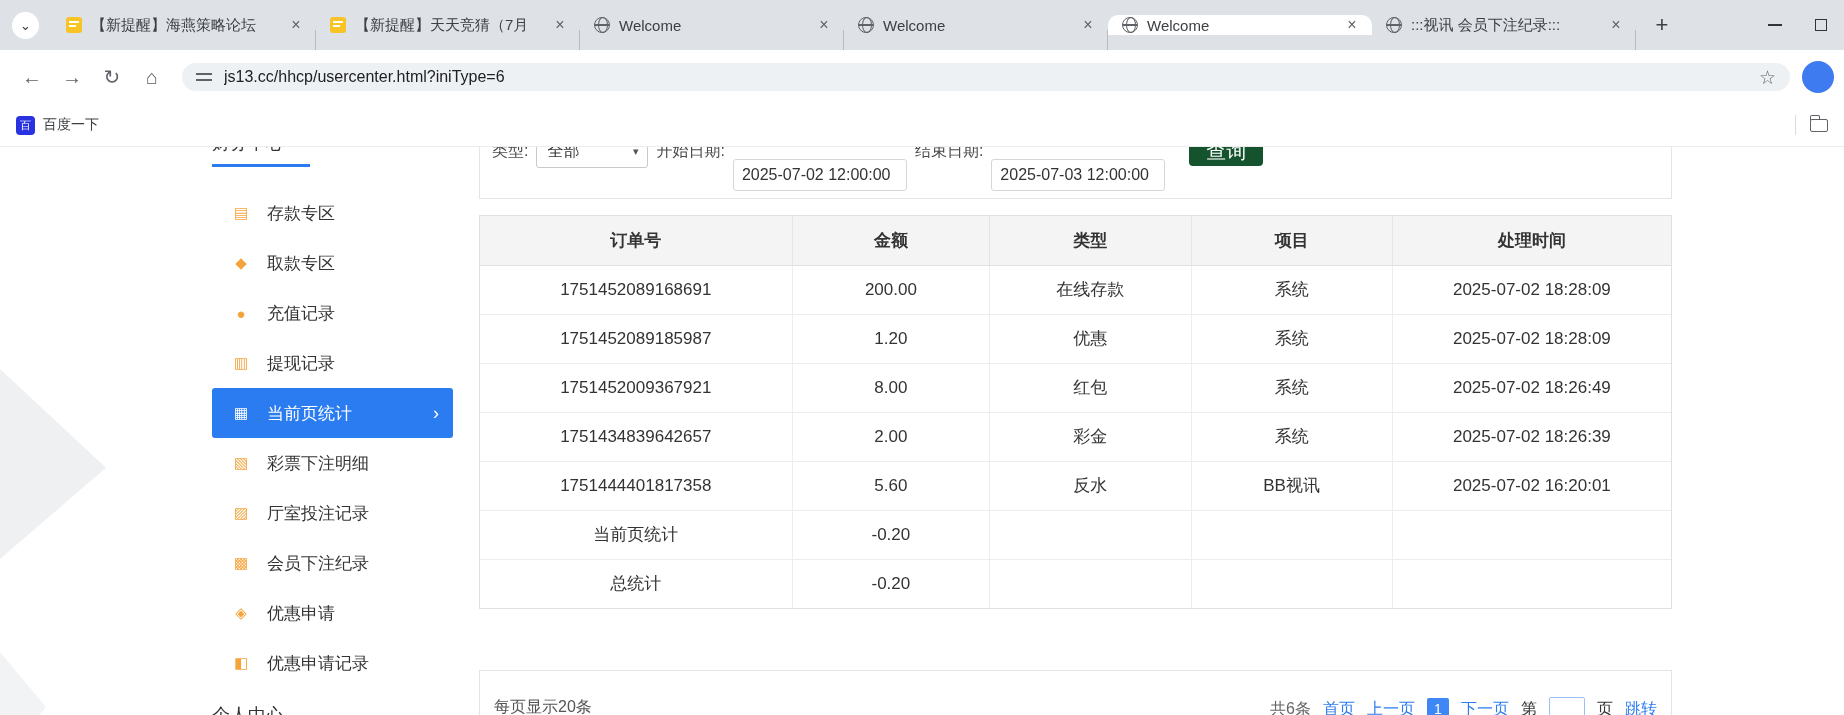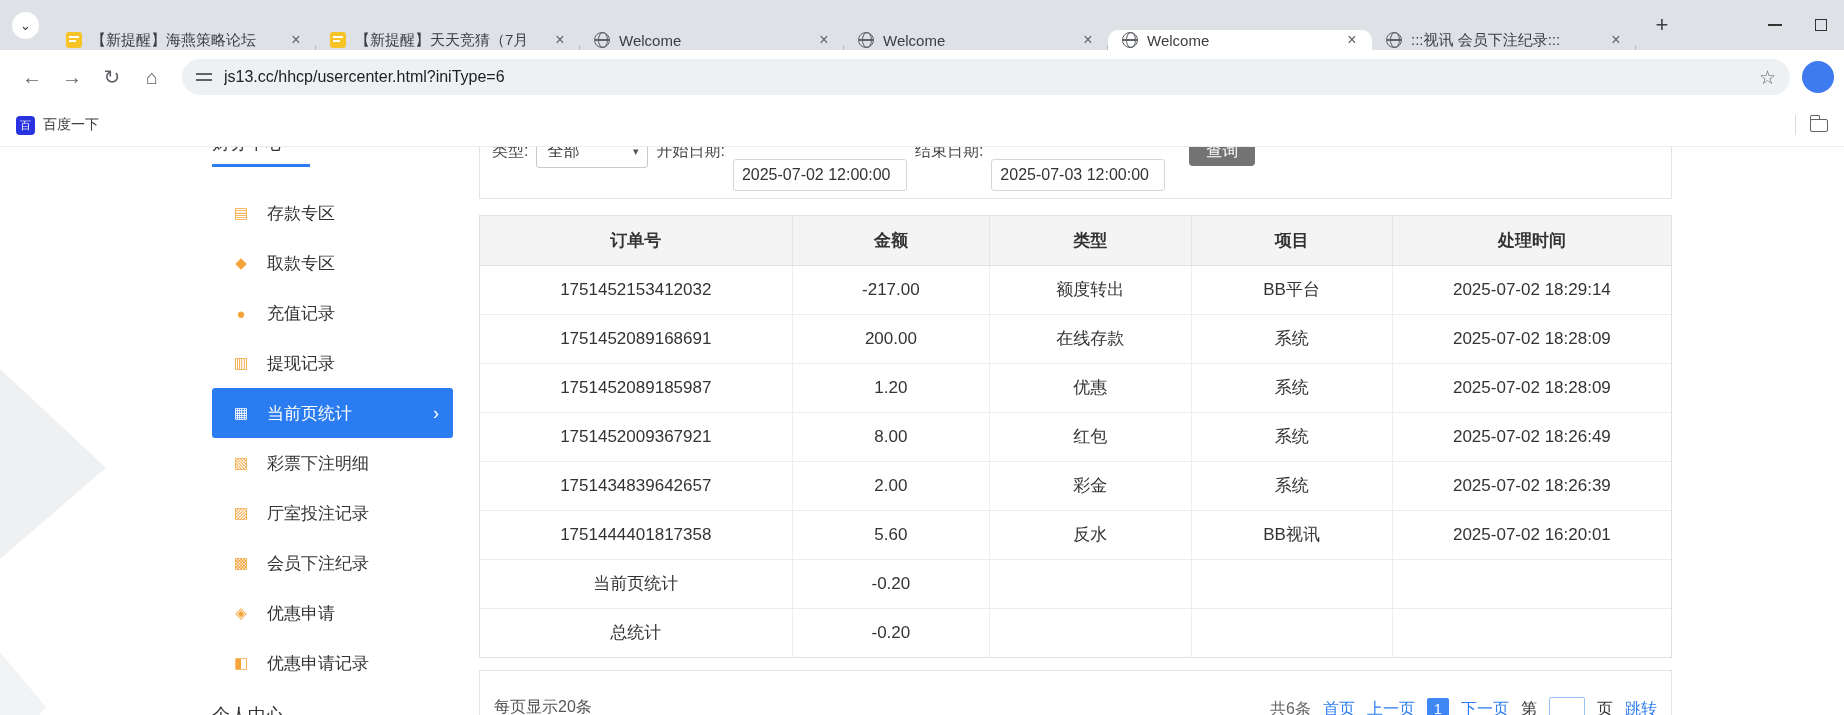--- a/index.html
+++ b/index.html
@@ -4,21 +4,21 @@
 <style>
   * { margin:0; padding:0; box-sizing:border-box; }
   html,body { background:#fff; }
   body { font-family:"Liberation Sans","DejaVu Sans",sans-serif; }
   .screen { position:relative; width:1844px; height:715px; overflow:hidden; background:#fff; }
 
   
   .tabstrip { position:absolute; top:0; left:0; width:1844px; height:50px; background:#dee1e6; }
   .tab-menu-btn { position:absolute; left:12px; top:12px; width:27px; height:27px; border-radius:50%;
     background:#fff; display:flex; align-items:center; justify-content:center; font-size:13px; color:#333; cursor:pointer; }
-  .tabs { position:absolute; left:52px; top:0; height:50px; display:flex; align-items:flex-end; }
+  .tabs { position:absolute; left:52px; top:0; height:50px; display:flex; align-items:center; }
   .tab { width:264px; display:flex; align-items:center; gap:9px; padding:0 10px 0 14px;
     font-size:15px; color:#3c4043; position:relative; cursor:pointer; }
   .tab:not(.active)::after { content:""; position:absolute; right:0; top:15px; height:20px; width:1px; background:#b8bcc2; }
   .tab.active { background:#fff; border-radius:10px 10px 0 0; z-index:2; }
   .tab-title { flex:1; white-space:nowrap; overflow:hidden; text-overflow:ellipsis; }
   .tab-close { width:20px; height:20px; border-radius:50%; display:flex; align-items:center; justify-content:center;
     font-size:16px; color:#5f6368; flex:0 0 auto; }
   .tab-ico { width:16px; height:16px; flex:0 0 auto; position:relative; }
   .tab-ico.bookmark { background:#f7c325; border-radius:3px; }
   .tab-ico.bookmark::before { content:""; position:absolute; left:3px; top:4px; width:10px; height:2px; background:#fff; }
@@ -32,21 +32,21 @@
   .win-controls { position:absolute; right:0; top:0; height:50px; display:flex; }
   .win-btn { width:46px; height:100%; display:flex; align-items:center; justify-content:center; cursor:pointer; }
   .glyph-min { width:14px; height:2px; background:#333; }
   .glyph-max { width:12px; height:12px; border:1.6px solid #333; }
 
   
   .addressbar { position:absolute; top:50px; left:0; width:1844px; height:54px; background:#fff;
     display:flex; align-items:center; padding:0 10px 0 14px; gap:4px; }
   .nav-btn { width:36px; height:36px; display:flex; align-items:center; justify-content:center;
     font-size:20px; color:#5f6368; border-radius:50%; flex:0 0 auto; cursor:pointer; }
-  .omnibox { flex:1; height:36px; background:#eef1f4; border-radius:18px; display:flex; align-items:center;
+  .omnibox { flex:1; height:28px; background:#eef1f4; border-radius:18px; display:flex; align-items:center;
     padding:0 14px; gap:12px; margin-left:8px; cursor:text; }
   .tune-icon { width:16px; height:14px; position:relative; flex:0 0 auto; }
   .tune-icon::before { content:""; position:absolute; left:0; right:0; top:3px; height:2px; background:#5f6368; }
   .tune-icon::after { content:""; position:absolute; left:0; right:0; bottom:3px; height:2px; background:#5f6368; }
   .url-text { flex:1; font-size:16px; color:#202124; white-space:nowrap; overflow:hidden; }
   .star-icon { font-size:19px; color:#5f6368; flex:0 0 auto; cursor:pointer; }
   .avatar { width:32px; height:32px; border-radius:50%; background:#3e7af0; margin-left:8px; flex:0 0 auto; cursor:pointer; }
 
   
   .bookmarksbar { position:absolute; top:104px; left:0; width:1844px; height:43px; background:#fff;
@@ -87,22 +87,22 @@
   .filter-box { position:absolute; top:-20px; left:0; width:1193px; height:72px; border:1px solid #e4e4e4;
     display:flex; align-items:flex-end; padding:0 12px 7px 12px; }
   .filter-row { display:flex; align-items:center; gap:8px; }
   .f-label { font-size:16px; color:#4a4a4a; }
   .f-select { width:112px; height:34px; border:1px solid #c9c9c9; border-radius:3px; background:#fff;
     display:flex; align-items:center; justify-content:space-between; padding:0 9px 0 10px;
     font-size:16px; color:#333; cursor:pointer; }
   .f-caret { font-size:11px; color:#555; }
   .f-input { width:174px; height:32px; border:1px solid #d6d6d6; border-radius:3px; font-size:16px; color:#333;
     padding:0 8px; font-family:"Liberation Sans","DejaVu Sans",sans-serif;margin-top:48px; }
-  .f-btn { margin-left:16px; height:30px; padding:0 17px; background:#737373; color:#fff; border:none;
-    border-radius:4px; font-size:16px; cursor:pointer; font-family:"Liberation Sans","DejaVu Sans",sans-serif; }
+  .f-btn { margin-left:16px; height:30px; padding:0 17px; background:#14532d; color:#fff; border:none;
+    border-radius:4px; font-size:20px; cursor:pointer; font-family:"Liberation Sans","DejaVu Sans",sans-serif; }
 
   .table-box { position:absolute; top:68px; left:0; width:1193px; border:1px solid #e0e0e0; }
   table { width:100%; border-collapse:collapse; table-layout:fixed; }
   col.c1{width:26.2%} col.c2{width:16.6%} col.c3{width:16.9%} col.c4{width:16.9%} col.c5{width:23.4%}
   th { height:49px; background:#f4f4f5; font-size:17px; font-weight:bold; color:#333; text-align:center;
     border-right:1px solid #e4e4e4; border-bottom:1px solid #e0e0e0; }
   th:last-child { border-right:none; }
   td { height:49px; font-size:17px; color:#333; text-align:center;
     border-right:1px solid #ededed; border-bottom:1px solid #ededed; }
   td:last-child { border-right:none; }
@@ -311,27 +311,20 @@
 
             <th>订单号</th>
                 <th>金额</th>
                 <th>类型</th>
                 <th>项目</th>
                 <th>处理时间</th>
               </tr>
           </thead>
           <tbody>
 
-              <tr>
-                <td>1751452153412032</td>
-                <td>-217.00</td>
-                <td>额度转出</td>
-                <td>BB平台</td>
-                <td>2025-07-02 18:29:14</td>
-              </tr>
 
               <tr>
                 <td>1751452089168691</td>
                 <td>200.00</td>
                 <td>在线存款</td>
                 <td>系统</td>
                 <td>2025-07-02 18:28:09</td>
               </tr>
 
               <tr>

